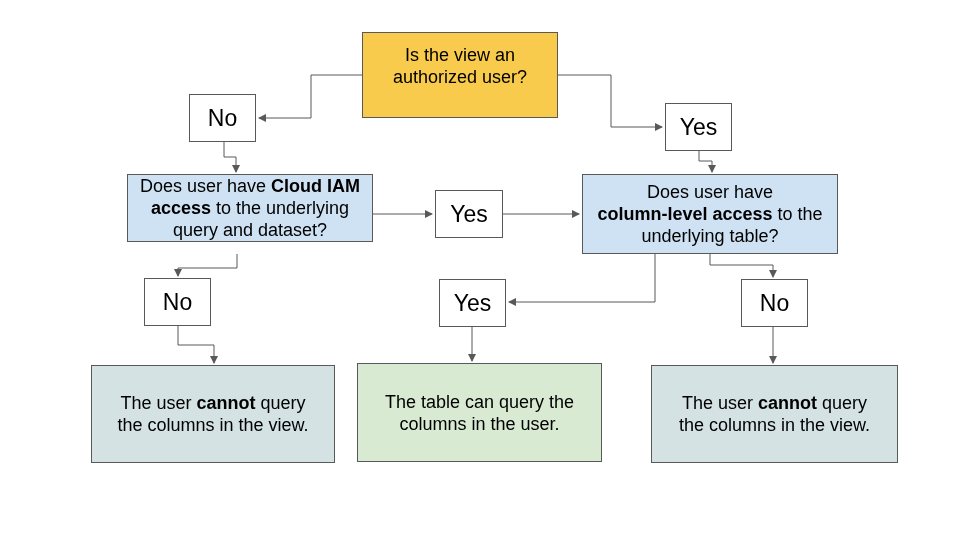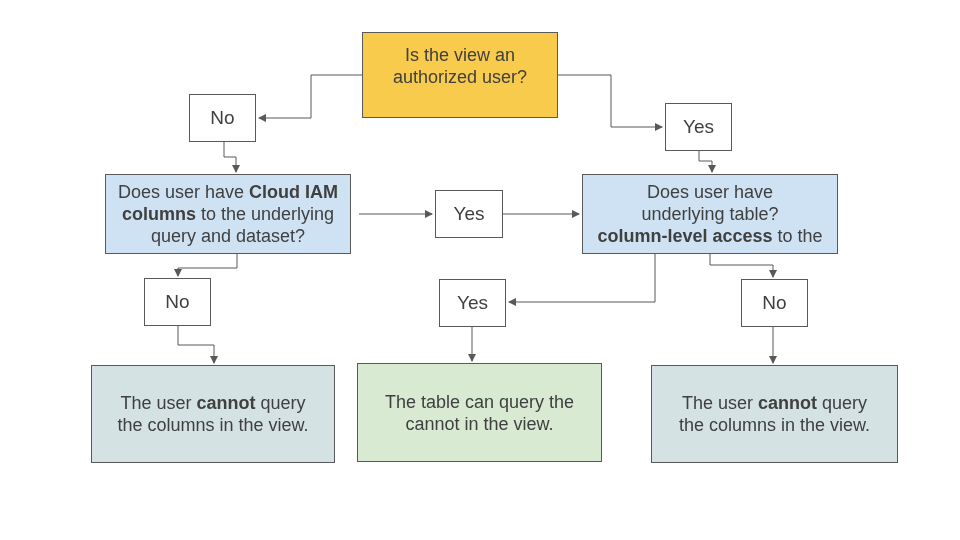--- a/index.html
+++ b/index.html
@@ -1,24 +1,24 @@
 <!DOCTYPE html>
 <html><head>
 <meta charset="utf-8">
 <style>
   html,body{margin:0;padding:0;background:#fff;}
   .slide{position:relative;width:960px;height:540px;background:#fff;overflow:hidden;
-         font-family:"Liberation Sans","DejaVu Sans",sans-serif;color:#404040;}
+         font-family:"Liberation Sans","DejaVu Sans",sans-serif;color:#000000;}
   .layer{position:absolute;left:0;top:0;width:960px;height:540px;}
   .node{position:absolute;box-sizing:border-box;border:1px solid #595959;
         display:flex;flex-direction:column;align-items:center;justify-content:center;
         text-align:center;font-size:18px;line-height:22px;background:#fff;}
   .node .tline{white-space:nowrap;}
   .b{font-weight:700;}
-  .sm{font-size:19px;}
+  .sm{font-size:23px;}
   .topalign{justify-content:flex-start;padding-top:11px;}
   svg.layer{pointer-events:none;}
 </style>
 </head>
 <body>
 
 <div class="slide">
 
   <svg class="layer" width="960" height="540" viewBox="0 0 960 540">
     <defs>
@@ -47,40 +47,40 @@
     <div class="tline">authorized user?</div>
   </div>
 
   <div class="node sm" style="left: 189px; top: 94px; width: 67px; height: 48px; background-color: rgb(255, 255, 255);">
     <span>No</span>
   </div>
   <div class="node sm" style="left: 665px; top: 103px; width: 67px; height: 48px; background-color: rgb(255, 255, 255);">
     <span>Yes</span>
   </div>
 
-  <div class="node" style="left: 105px; top: 174px; width: 246px; height: 80px; background-color: rgb(207, 226, 243);">
+  <div class="node" style="left: 127px; top: 174px; width: 246px; height: 68px; background-color: rgb(207, 226, 243);">
     <div class="tline">
       <span>Does user have </span><span class="b">Cloud IAM</span>
     </div>
     <div class="tline">
-      <span class="b">columns</span><span> to the underlying</span>
+      <span class="b">access</span><span> to the underlying</span>
     </div>
     <div class="tline">query and dataset?</div>
   </div>
 
   <div class="node sm" style="left: 435px; top: 190px; width: 68px; height: 48px; background-color: rgb(255, 255, 255);">
     <span>Yes</span>
   </div>
 
   <div class="node" style="left: 582px; top: 174px; width: 256px; height: 80px; background-color: rgb(207, 226, 243);">
     <div class="tline">Does user have</div>
-    <div class="tline">underlying table?</div>
     <div class="tline">
       <span class="b">column-level access</span><span> to the</span>
     </div>
+    <div class="tline">underlying table?</div>
   </div>
 
   <div class="node sm" style="left: 144px; top: 278px; width: 67px; height: 48px; background-color: rgb(255, 255, 255);">
     <span>No</span>
   </div>
   <div class="node sm" style="left: 439px; top: 279px; width: 67px; height: 48px; background-color: rgb(255, 255, 255);">
     <span>Yes</span>
   </div>
   <div class="node sm" style="left: 741px; top: 279px; width: 67px; height: 48px; background-color: rgb(255, 255, 255);">
     <span>No</span>
@@ -88,21 +88,21 @@
 
   <div class="node" style="left: 91px; top: 365px; width: 244px; height: 98px; background-color: rgb(212, 226, 228);">
     <div class="tline">
       <span>The user </span><span class="b">cannot</span><span> query</span>
     </div>
     <div class="tline">the columns in the view.</div>
   </div>
 
   <div class="node" style="left: 357px; top: 363px; width: 245px; height: 99px; background-color: rgb(217, 234, 211);">
     <div class="tline">The table can query the</div>
-    <div class="tline">cannot in the view.</div>
+    <div class="tline">columns in the user.</div>
   </div>
 
   <div class="node" style="left: 651px; top: 365px; width: 247px; height: 98px; background-color: rgb(212, 226, 228);">
     <div class="tline">
       <span>The user </span><span class="b">cannot</span><span> query</span>
     </div>
     <div class="tline">the columns in the view.</div>
   </div>
 
 </div>

